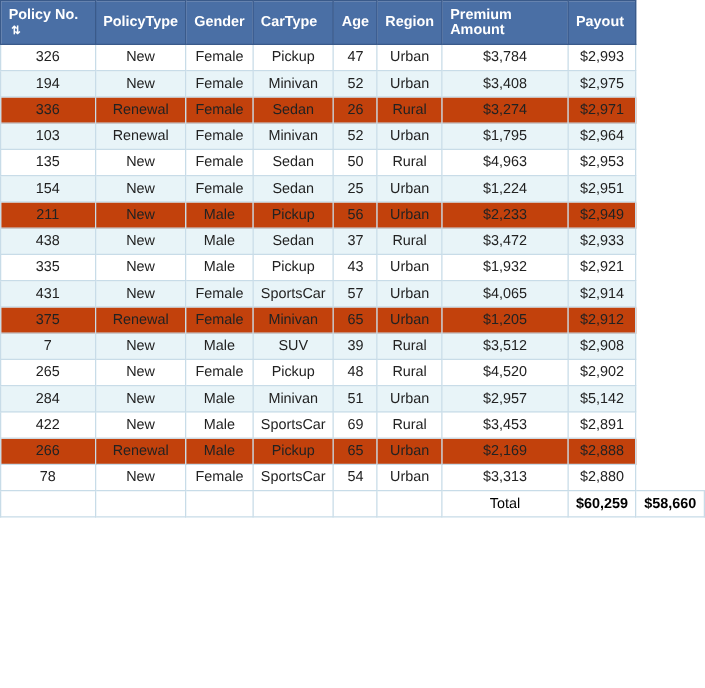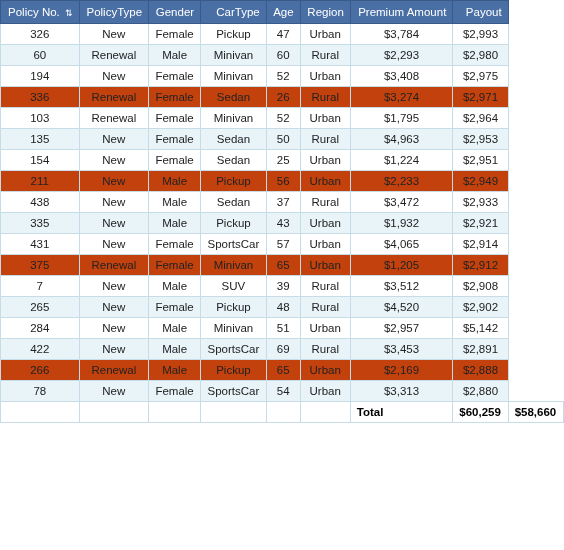--- a/index.html
+++ b/index.html
@@ -13,22 +13,22 @@
     table {
       width: 100%;
       border-collapse: collapse;
     }
     thead tr {
       background: #4a6fa5;
       color: #fff;
     }
     thead th {
       padding: 5px 6px;
-      text-align: right;
-      font-weight: normal;
+      text-align: left;
+      font-weight: bold;
       font-size: 11.5px;
       border: 1px solid #3a5a8a;
       vertical-align: middle;
     }
     tbody tr:nth-child(odd) {
       background: #ffffff;
     }
     tbody tr:nth-child(even) {
       background: #e8f4f8;
     }
@@ -80,30 +80,20 @@
         <td>326</td>
         <td>New</td>
         <td>Female</td>
         <td>Pickup</td>
         <td>47</td>
         <td>Urban</td>
         <td>$3,784</td>
         <td>$2,993</td>
       </tr>
       <tr>
-        <td>60</td>
-        <td>Renewal</td>
-        <td>Male</td>
-        <td>Minivan</td>
-        <td>60</td>
-        <td>Rural</td>
-        <td>$2,293</td>
-        <td>$2,980</td>
-      </tr>
-      <tr>
         <td>194</td>
         <td>New</td>
         <td>Female</td>
         <td>Minivan</td>
         <td>52</td>
         <td>Urban</td>
         <td>$3,408</td>
         <td>$2,975</td>
       </tr>
       <tr class="highlighted">
@@ -258,18 +248,18 @@
       </tr>
     </tbody>
   <tfoot>
     <tr>
       <td></td>
       <td></td>
       <td></td>
       <td></td>
       <td></td>
       <td></td>
-      <td style="font-weight:bold; text-align:left;">Total</td>
+      <td style="font-weight:normal; text-align:center;">Total</td>
       <td>$60,259</td>
       <td>$58,660</td>
     </tr>
   </tfoot>
 </table>
 
 </body></html>

